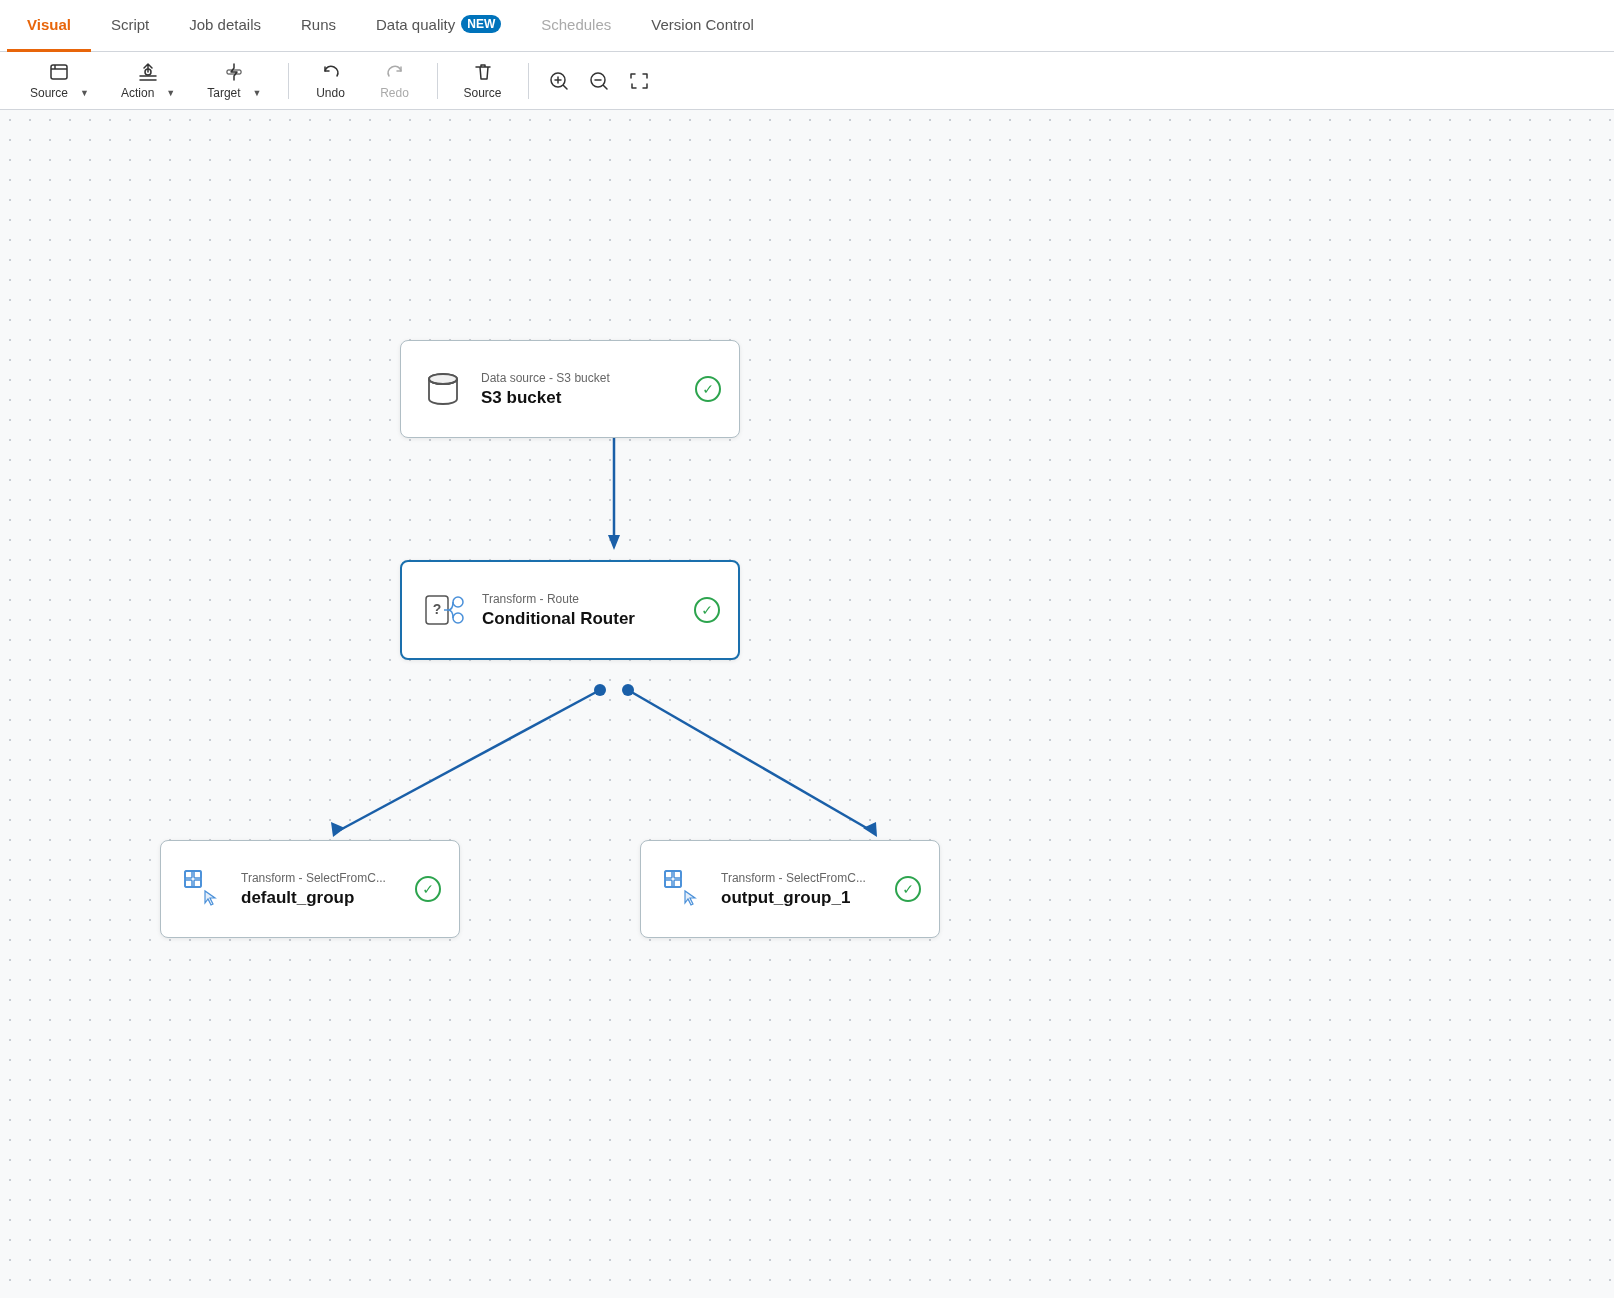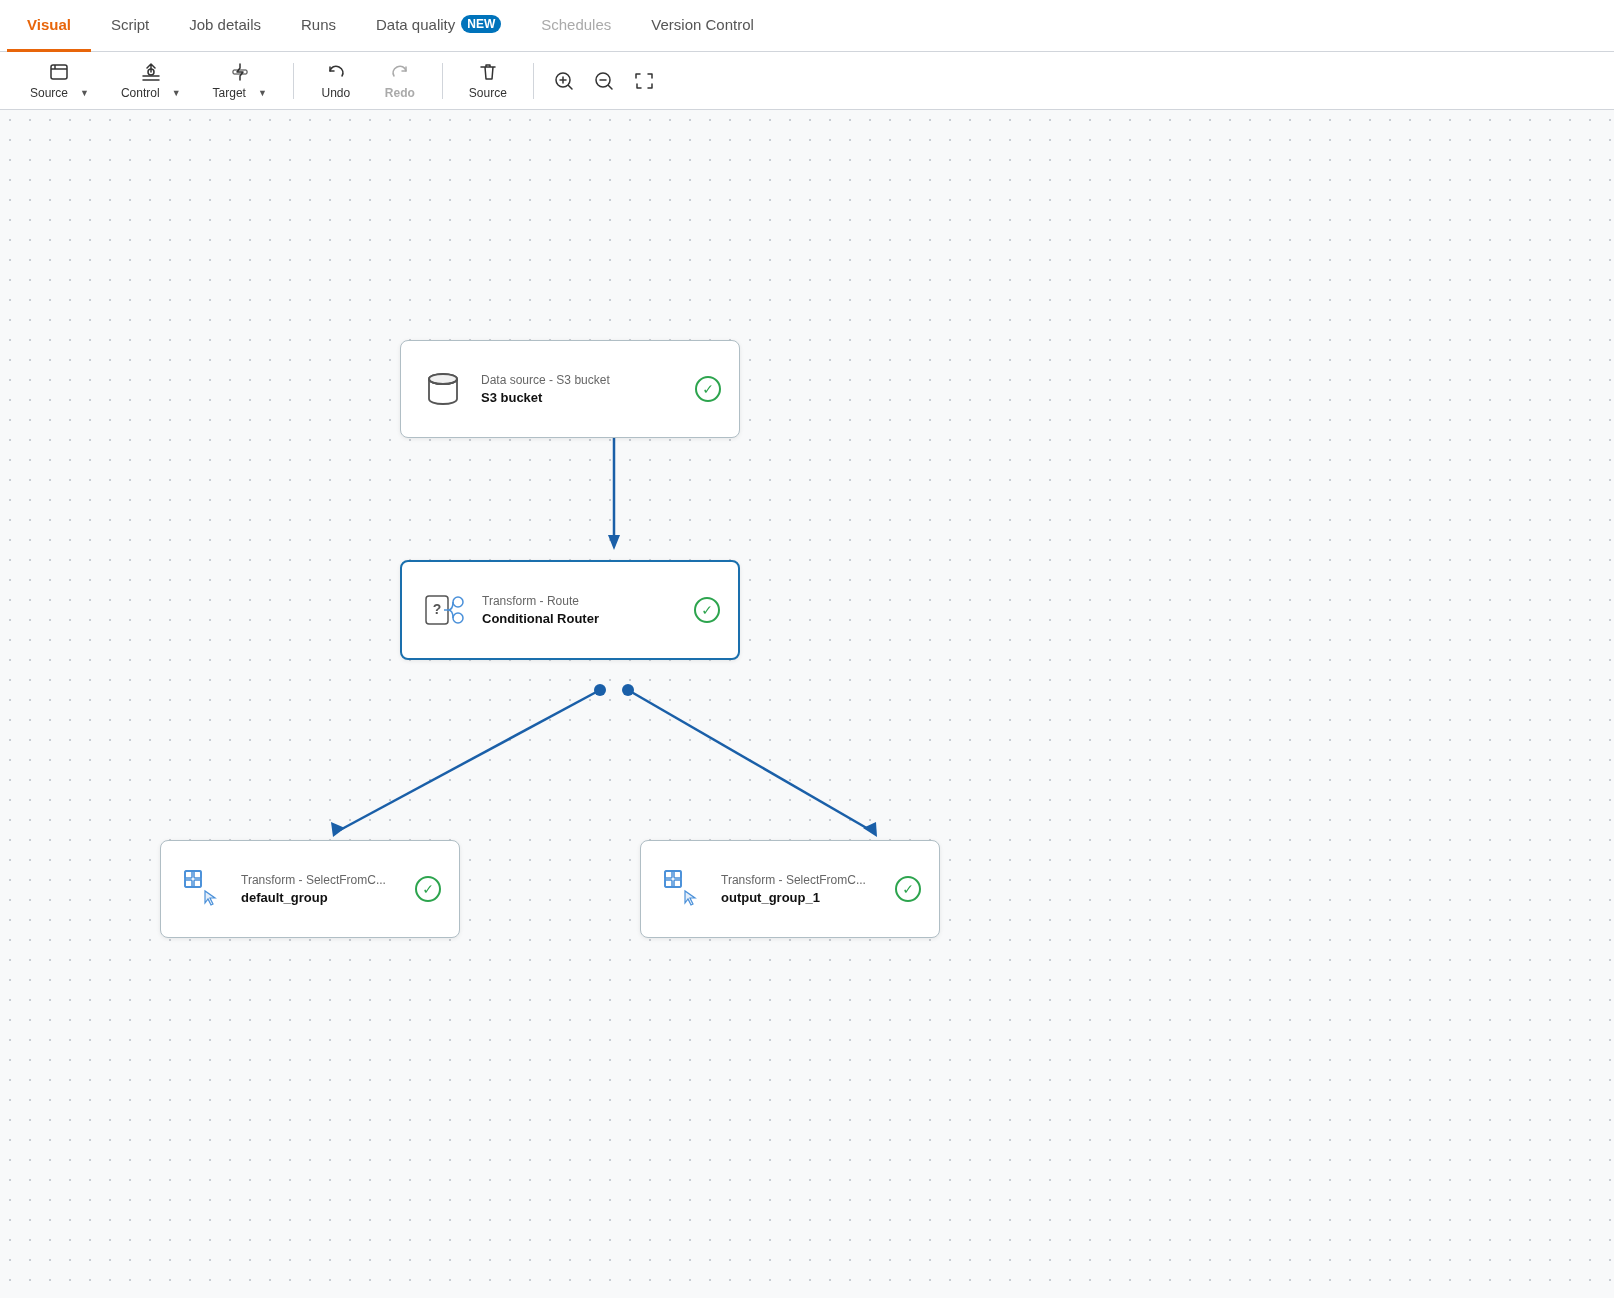--- a/index.html
+++ b/index.html
@@ -58,21 +58,21 @@
       gap: 3px;
       padding: 6px 14px;
       cursor: pointer;
       border: none;
       background: transparent;
       font-size: 12px;
       color: #333;
       border-radius: 4px;
       min-width: 60px;
     }
-    .toolbar-btn.disabled { color: #aaa; cursor: default; font-weight: bold; }
+    .toolbar-btn.disabled { color: #aaa; cursor: default; }
     .toolbar-btn .icon-wrap {
       display: flex; align-items: center; gap: 2px;
     }
     .toolbar-btn .label-wrap {
       display: flex; align-items: center; gap: 12px;
     }
     .dropdown-arrow {
       font-size: 9px;
       color: #555;
     }
@@ -127,21 +127,21 @@
     }
     .node-content {
       flex: 1;
     }
     .node-type {
       font-size: 12px;
       color: #666;
       margin-bottom: 3px;
     }
     .node-name {
-      font-size: 13px;
+      font-size: 17px;
       font-weight: 600;
       color: #111;
     }
     .node-check {
       width: 26px; height: 26px;
       border-radius: 50%;
       border: 2px solid #2da44e;
       display: flex; align-items: center; justify-content: center;
       color: #2da44e;
       font-size: 14px;
@@ -202,21 +202,21 @@
 
   <button class="toolbar-btn">
     <div class="icon-wrap">
       <svg width="22" height="22" viewBox="0 0 22 22" fill="none">
         <path d="M11 3v8M7 7l4-4 4 4" stroke="#333" stroke-width="1.5" stroke-linecap="round" stroke-linejoin="round"></path>
         <path d="M3 15h16M3 19h16" stroke="#333" stroke-width="1.5" stroke-linecap="round"></path>
         <circle cx="11" cy="11" r="3" stroke="#333" stroke-width="1.5" fill="none"></circle>
       </svg>
     </div>
     <div class="label-wrap">
-      <span>Control</span>
+      <span>Action</span>
       <span class="dropdown-arrow">▼</span>
     </div>
   </button>
 
   <button class="toolbar-btn">
     <div class="icon-wrap">
       <svg width="22" height="22" viewBox="0 0 22 22" fill="none">
         <path d="M11 3v4M11 15v4M11 7l-3 4h6l-3 4" stroke="#333" stroke-width="1.5" stroke-linecap="round" stroke-linejoin="round"></path>
         <rect x="4" y="9" width="14" height="4" rx="1" stroke="#333" stroke-width="1" fill="none"></rect>
       </svg>

